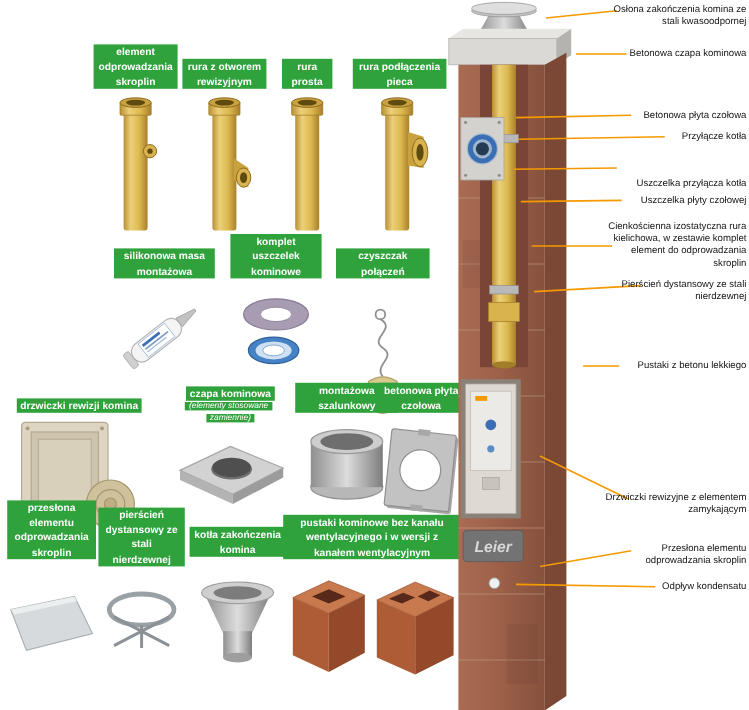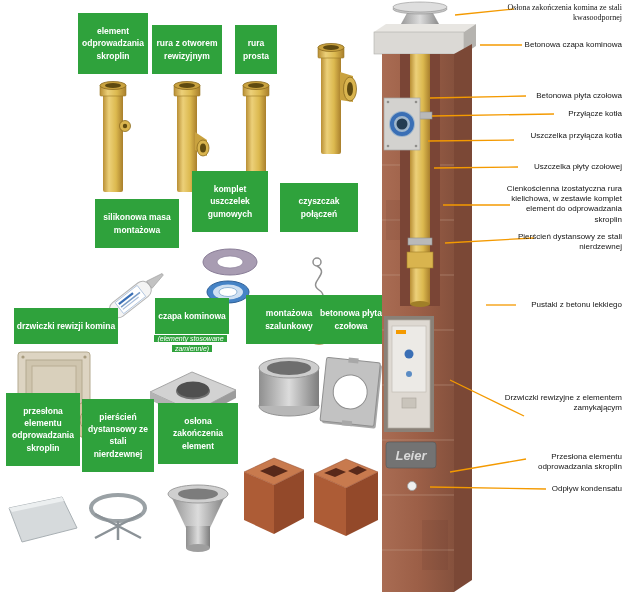--- a/index.html
+++ b/index.html
@@ -7,21 +7,21 @@
   body {
     position:relative; background:#ffffff; overflow:hidden;
     font-family:"Liberation Sans", sans-serif;
   }
   .part { position:absolute; display:flex; flex-direction:column; align-items:center; }
   .plabel {
     display:flex; align-items:flex-end; justify-content:center; width:100%;
     text-align:center; font-weight:bold; font-size:8.5px; line-height:1.45; color:#fff;
   }
   .plabel .strip {
-    background:#2fa23c; padding:12px 3px;
+    background:#2fa23c; padding:0 3px;
     box-decoration-break:clone; -webkit-box-decoration-break:clone;
   }
   .psub { font-size:7px; font-style:italic; font-weight:normal; line-height:1.4; color:#fff; text-align:center; }
   .psub .strip { background:#2fa23c; padding:0 3px; box-decoration-break:clone; -webkit-box-decoration-break:clone; }
   .callout {
     position:absolute; right:2px; width:120px; text-align:right;
     font-size:8px; line-height:1.28; color:#141414;
   }
   .lines-layer { position:absolute; left:0; top:0; pointer-events:none; }
   .chimney-wrap { position:absolute; left:372px; top:0; width:110px; height:592px; }
@@ -86,51 +86,54 @@
     </div>
   <svg width="46" height="118" style="margin-top:6px">
     <rect x="13" y="12" width="20" height="100" rx="2" fill="url(#pg)"></rect>
     <rect x="10" y="5" width="26" height="11" rx="1" fill="url(#pg)" stroke="#9a7a25" stroke-width="0.6"></rect>
     <ellipse cx="23" cy="5.5" rx="13" ry="4" fill="#c9a23f" stroke="#8a6a1e" stroke-width="0.8"></ellipse>
     <ellipse cx="23" cy="5.5" rx="8" ry="2.4" fill="#5f4a10"></ellipse>
   </svg>
 </div>
 
 <div class="part" style="left:294px; top:36px; width:78px;">
+  <div class="plabel" style="height:38px;">
+      <span class="strip">rura podłączenia pieca</span>
+    </div>
   <svg width="50" height="118" style="margin-top:6px">
     <rect x="13" y="12" width="20" height="100" rx="2" fill="url(#pg)"></rect>
     <rect x="10" y="5" width="26" height="11" rx="1" fill="url(#pg)" stroke="#9a7a25" stroke-width="0.6"></rect>
     <ellipse cx="23" cy="5.5" rx="13" ry="4" fill="#c9a23f" stroke="#8a6a1e" stroke-width="0.8"></ellipse>
     <ellipse cx="23" cy="5.5" rx="8" ry="2.4" fill="#5f4a10"></ellipse>
     <polygon points="32,30 45,34 45,60 32,58" fill="#c9a23f"></polygon>
     <ellipse cx="42" cy="47" rx="6.5" ry="12" fill="#d9b44e" stroke="#8a6a1e" stroke-width="0.8"></ellipse>
     <ellipse cx="42" cy="47" rx="3" ry="7" fill="#5f4a10"></ellipse>
   </svg>
 </div>
 
 <div class="part" style="left:95px; top:206px; width:84px;">
-  <div class="plabel" style="height:26px;margin-top:16px;">
+  <div class="plabel" style="height:26px;">
       <span class="strip">silikonowa masa montażowa</span>
     </div>
   <svg width="84" height="82" style="margin-top:6px">
     <g transform="rotate(-38 42 41)">
       <rect x="10" y="32" width="48" height="17" rx="8" fill="#f4f4f4" stroke="#b5b5b5"></rect>
       <rect x="20" y="33.5" width="28" height="14" fill="#ffffff" stroke="#9db7d8" stroke-width="0.7"></rect>
       <rect x="22" y="36" width="18" height="2.2" fill="#3a6fb5"></rect>
       <rect x="22" y="40" width="24" height="1.5" fill="#7a9cc6"></rect>
       <rect x="22" y="43" width="20" height="1.2" fill="#a9bedb"></rect>
       <polygon points="58,36 75,39.5 75,41.5 58,45" fill="#c2c2c2" stroke="#9a9a9a" stroke-width="0.6"></polygon>
       <rect x="4" y="33" width="6" height="15" rx="2" fill="#d0d0d0" stroke="#a5a5a5" stroke-width="0.6"></rect>
     </g>
   </svg>
 </div>
 
 <div class="part" style="left:192px; top:206px; width:76px;">
   <div class="plabel" style="height:26px;">
-      <span class="strip">komplet uszczelek gumowych</span>
+      <span class="strip">komplet uszczelek kominowe</span>
     </div>
   <svg width="72" height="76" style="margin-top:6px">
     <ellipse cx="36" cy="24" rx="27" ry="13" fill="#a89cb2" stroke="#887c96"></ellipse>
     <ellipse cx="36" cy="24" rx="13" ry="6" fill="#ffffff" stroke="#8b7f99" stroke-width="0.7"></ellipse>
     <ellipse cx="34" cy="54" rx="21" ry="11" fill="#4583c6" stroke="#2f6096"></ellipse>
     <ellipse cx="34" cy="54" rx="15" ry="7.5" fill="#cfe0f2"></ellipse>
     <ellipse cx="34" cy="54" rx="9" ry="4.5" fill="#ffffff" stroke="#6f9cc9" stroke-width="0.7"></ellipse>
   </svg>
 </div>
 
@@ -219,32 +222,35 @@
       <span class="strip">pierścień dystansowy ze stali nierdzewnej</span>
     </div>
   <svg width="74" height="70" style="margin-top:10px">
     <ellipse cx="37" cy="26" rx="27" ry="13" fill="none" stroke="#9aa1a5" stroke-width="4"></ellipse>
     <path d="M14,32 L60,56 M60,32 L14,56 M37,39 L37,58" fill="none" stroke="#8b9297" stroke-width="2.5"></path>
   </svg>
 </div>
 
 <div class="part" style="left:158px; top:438px; width:80px;">
   <div class="plabel" style="height:26px;">
-      <span class="strip">osłona zakończenia element</span>
+      <span class="strip">kotła zakończenia komina</span>
     </div>
   <svg width="80" height="86" style="margin-top:10px">
     <polygon points="12,20 68,20 52,54 28,54" fill="url(#steel)"></polygon>
     <ellipse cx="40" cy="20" rx="30" ry="9" fill="#cfcfcf" stroke="#9e9e9e"></ellipse>
     <ellipse cx="40" cy="20" rx="20" ry="5.5" fill="#7c7c7c"></ellipse>
     <rect x="28" y="52" width="24" height="22" fill="url(#steel)"></rect>
     <ellipse cx="40" cy="74" rx="12" ry="4" fill="#9e9e9e"></ellipse>
   </svg>
 </div>
 
 <div class="part" style="left:236px; top:440px; width:148px;">
+  <div class="plabel" style="height:26px;">
+      <span class="strip">pustaki kominowe bez kanału wentylacyjnego i w wersji z kanałem wentylacyjnym</span>
+    </div>
   <svg width="140" height="98" style="margin-top:6px">
     <polygon points="4,26 34,12 64,24 34,39" fill="#c87a4e" stroke="#8e4527" stroke-width="0.5"></polygon>
     <polygon points="20,25 34,19 48,25 34,31" fill="#58291a"></polygon>
     <polygon points="4,26 34,39 34,88 4,74" fill="#ad5c36"></polygon>
     <polygon points="34,39 64,24 64,72 34,88" fill="#93492a"></polygon>
     <polygon points="74,28 106,13 138,26 106,42" fill="#c87a4e" stroke="#8e4527" stroke-width="0.5"></polygon>
     <polygon points="84,27 96,22 106,26 95,31" fill="#58291a"></polygon>
     <polygon points="108,25 118,20 127,24 117,29" fill="#58291a"></polygon>
     <polygon points="74,28 106,42 106,90 74,76" fill="#ad5c36"></polygon>
     <polygon points="106,42 138,26 138,74 106,90" fill="#93492a"></polygon>
@@ -318,24 +324,24 @@
     <line x1="434" y1="168" x2="518" y2="167"></line>
     <line x1="443" y1="205" x2="510" y2="205"></line>
     <line x1="445" y1="243" x2="534" y2="238"></line>
     <line x1="486" y1="305" x2="516" y2="305"></line>
     <line x1="450" y1="380" x2="524" y2="416"></line>
     <line x1="450" y1="472" x2="526" y2="459"></line>
     <line x1="430" y1="487" x2="546" y2="489"></line>
   </g>
 </svg>
 
-<div class="callout" style="top:3px;font-family:Liberation Serif, serif;">Osłona zakończenia komina ze stali kwasoodpornej</div>
+<div class="callout" style="top:3px;">Osłona zakończenia komina ze stali kwasoodpornej</div>
 <div class="callout" style="top:40px;">Betonowa czapa kominowa</div>
 <div class="callout" style="top:91px;">Betonowa płyta czołowa</div>
 <div class="callout" style="top:109px;">Przyłącze kotła</div>
-<div class="callout" style="top:131px;">Uszczelka przyłącza kotła</div>
+<div class="callout" style="top:148px;">Uszczelka przyłącza kotła</div>
 <div class="callout" style="top:162px;">Uszczelka płyty czołowej</div>
 <div class="callout" style="top:184px;">Cienkościenna izostatyczna rura kielichowa, w zestawie komplet element do odprowadzania skroplin</div>
 <div class="callout" style="top:232px;">Pierścień dystansowy ze stali nierdzewnej</div>
 <div class="callout" style="top:300px;">Pustaki z betonu lekkiego</div>
-<div class="callout" style="top:393px;">Drzwiczki rewizyjne z elementem zamykającym</div>
+<div class="callout" style="top:410px;">Drzwiczki rewizyjne z elementem zamykającym</div>
 <div class="callout" style="top:452px;">Przesłona elementu odprowadzania skroplin</div>
 <div class="callout" style="top:484px;">Odpływ kondensatu</div>
 
 </body></html>

